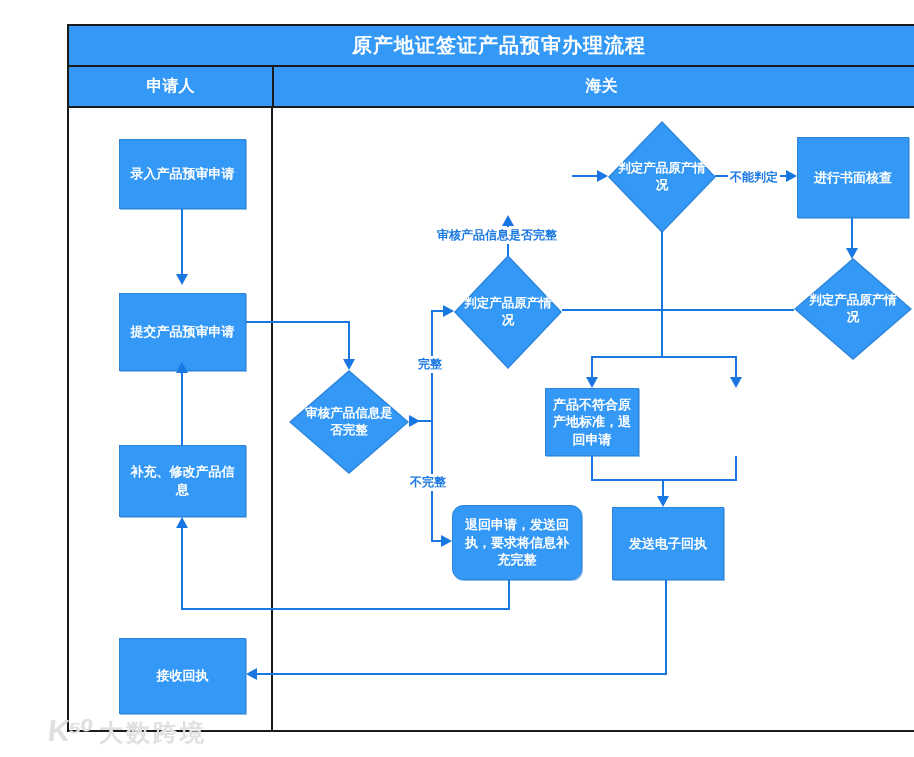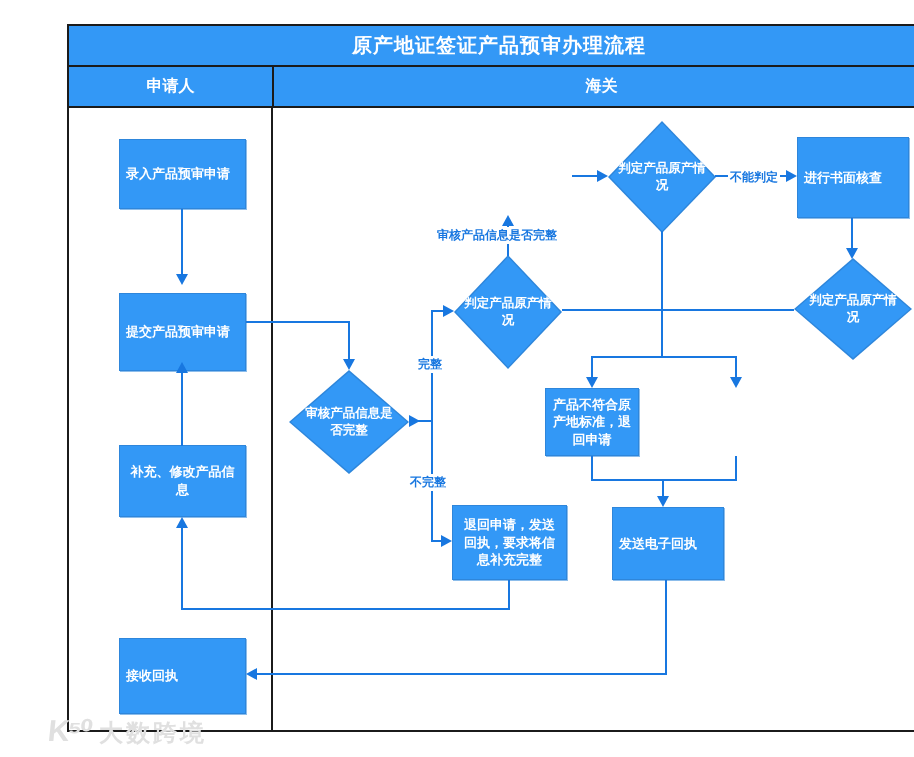--- a/index.html
+++ b/index.html
@@ -14,21 +14,21 @@
 
   
   .chart-frame{position:absolute;left:25px;top:24px;width:864px;height:708px;border:2px solid var(--frame);background:#ffffff;}
   .title-row{position:absolute;left:25px;top:24px;width:864px;height:43px;background:var(--fill);border:2px solid var(--frame);display:flex;align-items:center;justify-content:center;color:#fff;font-weight:bold;font-size:20px;letter-spacing:1px;}
   .lane-head{position:absolute;top:65px;height:43px;background:var(--fill);border:2px solid var(--frame);display:flex;align-items:center;justify-content:center;color:#fff;font-weight:bold;font-size:16px;}
   .lane-head.applicant{left:25px;width:207px;}
   .lane-head.customs{left:230px;width:659px;}
   .lane-divider{position:absolute;left:229px;top:106px;width:2px;height:626px;background:var(--frame);}
 
   
-  .node{position:absolute;background:var(--fill);border:1px solid var(--shape-border);color:#fff;font-weight:bold;font-size:13px;display:flex;align-items:center;justify-content:flex-start;text-align:center;line-height:1.35;padding:3px 6px;box-shadow:1px 1px 0 rgba(46,134,219,.55);}
+  .node{position:absolute;background:var(--fill);border:1px solid var(--shape-border);color:#fff;font-weight:bold;font-size:13px;display:flex;align-items:center;justify-content:center;text-align:center;line-height:1.35;padding:3px 6px;box-shadow:1px 1px 0 rgba(46,134,219,.55);}
   .diamond{position:absolute;clip-path:polygon(50% 0,100% 50%,50% 100%,0 50%);background:var(--shape-border);display:flex;align-items:center;justify-content:center;}
   .diamond .dfill{position:absolute;inset:2px;clip-path:polygon(50% 0,100% 50%,50% 100%,0 50%);background:var(--fill);}
   .diamond span{position:relative;z-index:1;color:#fff;font-weight:bold;font-size:12.5px;text-align:center;line-height:1.35;width:82%;}
 
   
   .hl,.vl{position:absolute;background:var(--line);}
   .hl{height:2px;} .vl{width:2px;}
   .ar{position:absolute;width:0;height:0;}
   .ar.down{border-left:6px solid transparent;border-right:6px solid transparent;border-top:11px solid var(--line);}
   .ar.up{border-left:6px solid transparent;border-right:6px solid transparent;border-bottom:11px solid var(--line);}
@@ -70,21 +70,21 @@
   <div class="node" style="left:77px;top:638px;width:127px;height:76px;">
     <span>接收回执</span>
   </div>
 
   <div class="node" style="left:755px;top:137px;width:112px;height:81px;">
     <span>进行书面核查</span>
   </div>
   <div class="node" style="left:503px;top:388px;width:94px;height:68px;">
     <span>产品不符合原产地标准，退回申请</span>
   </div>
-  <div class="node" style="left:410px;top:505px;width:115px;height:75px;">
+  <div class="node" style="left:410px;top:505px;width:130px;height:75px;border-radius:11px;">
     <span>退回申请，发送回执，要求将信息补充完整</span>
   </div>
   <div class="node" style="left:570px;top:507px;width:112px;height:73px;">
     <span>发送电子回执</span>
   </div>
 
   <div class="diamond" style="left:247px;top:370px;width:120px;height:104px;">
     <div class="dfill"></div>
     <span>审核产品信息是否完整</span>
   </div>

